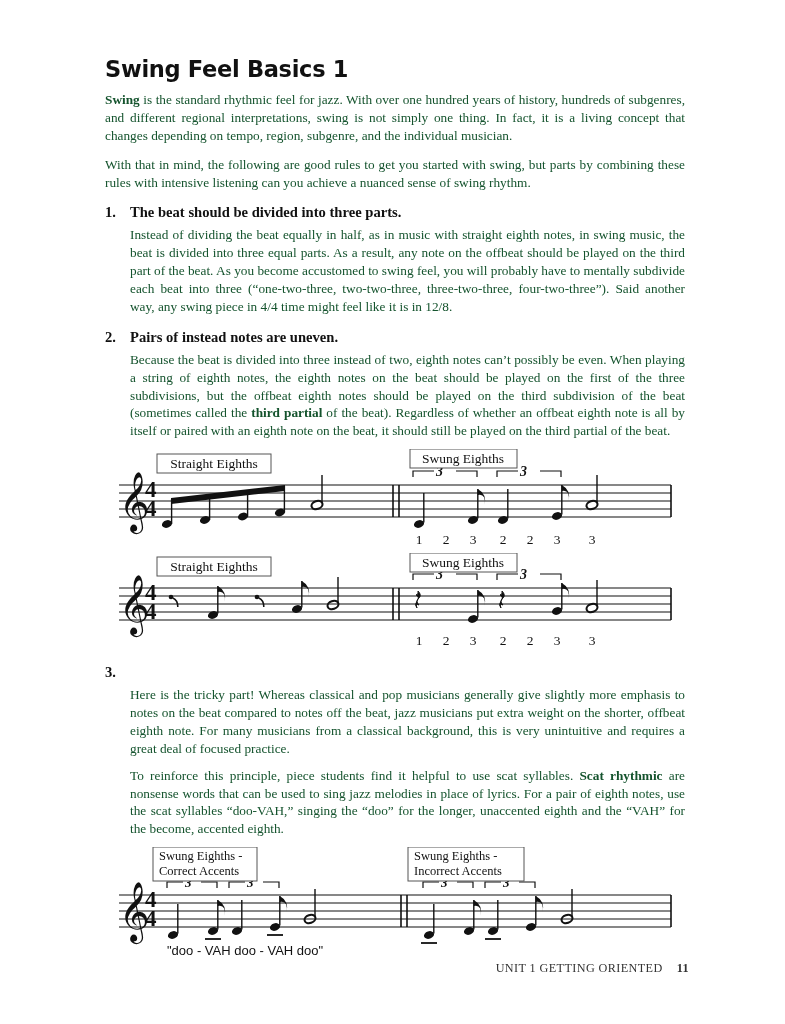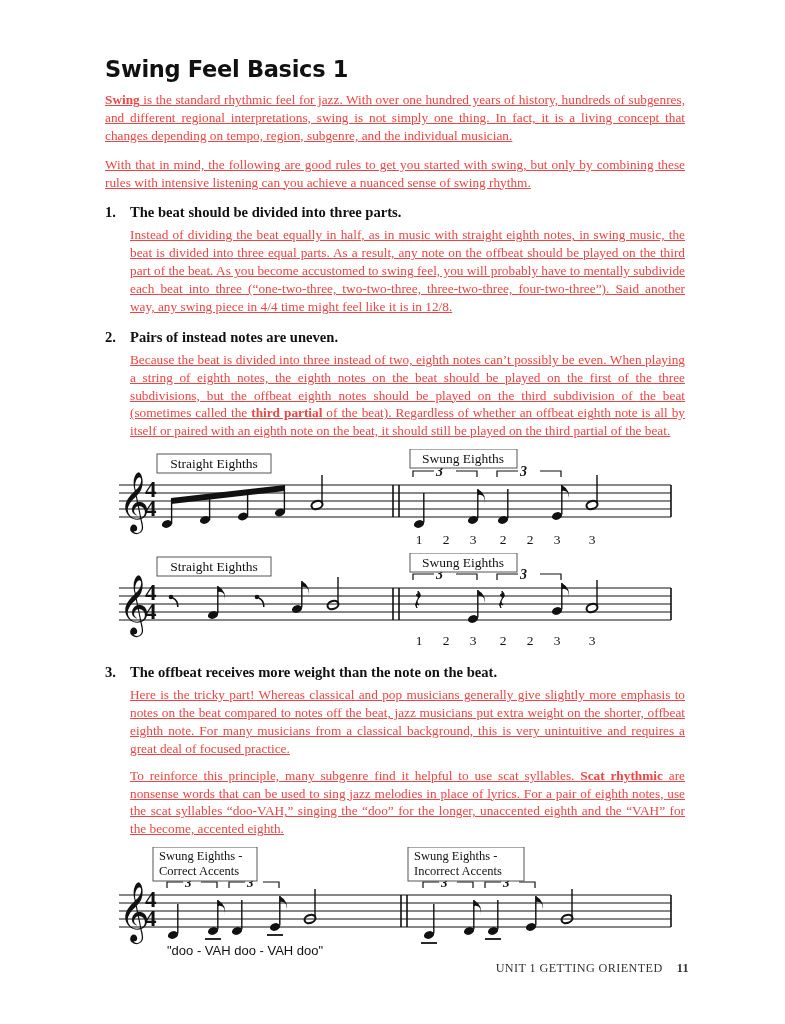--- a/index.html
+++ b/index.html
@@ -30,24 +30,23 @@
     font-weight: 700;
     letter-spacing: -0.3px;
     margin: 0 0 9px 0;
     color: #111;
   }
   p.body-text {
     font-size: 13.3px;
     line-height: 1.345;
     text-align: justify;
     margin: 0 0 11px 0;
-    color: #ef4444;
+    color: #14532d;
     -webkit-hyphens: none;
     hyphens: none;
-    text-decoration: underline;
   }
   p.body-text b { font-weight: 700; }
 
   
   .rule { margin: 0 0 4px 0; }
   .rule-head {
     display: flex;
     align-items: baseline;
     font-size: 14.6px;
     font-weight: 700;
@@ -92,21 +91,21 @@
 </style>
 </head>
 <body>
 
 <div class="page">
 
   <h1 class="page-title">Swing Feel Basics 1</h1>
 
   <p class="body-text"><b>Swing</b><span> is the standard rhythmic feel for jazz. With over one hundred years of history, hundreds of subgenres, and different regional interpretations, swing is not simply one thing. In fact, it is a living concept that changes depending on tempo, region, subgenre, and the individual musician.</span></p>
 
-  <p class="body-text">With that in mind, the following are good rules to get you started with swing, but only by combining these rules with intensive listening can you achieve a nuanced sense of swing rhythm.</p>
+  <p class="body-text">With that in mind, the following are good rules to get you started with swing, but parts by combining these rules with intensive listening can you achieve a nuanced sense of swing rhythm.</p>
 
   <div class="rule">
     <div class="rule-head">
       <span class="rule-num">1.</span>
       <span>The beat should be divided into three parts.</span>
     </div>
     <div class="rule-body">
       <p class="body-text">Instead of dividing the beat equally in half, as in music with straight eighth notes, in swing music, the beat is divided into three equal parts. As a result, any note on the offbeat should be played on the third part of the beat. As you become accustomed to swing feel, you will probably have to mentally subdivide each beat into three (“one-two-three, two-two-three, three-two-three, four-two-three”). Said another way, any swing piece in 4/4 time might feel like it is in 12/8.</p>
     </div>
   </div>
@@ -309,25 +308,24 @@
       <g>
         <rect x="305" y="0" width="107" height="19" fill="#fff" stroke="#555" stroke-width="1"></rect>
         <text x="358" y="14" font-family="Liberation Serif, serif" font-size="13.5" fill="#111" text-anchor="middle">Swung Eighths</text>
       </g>
     </svg>
   </div>
 
   <div class="rule">
     <div class="rule-head">
       <span class="rule-num">3.</span>
-      <span>The offbeat receives more weight than the note on the beat.</span>
     </div>
     <div class="rule-body">
       <p class="body-text">Here is the tricky part! Whereas classical and pop musicians generally give slightly more emphasis to notes on the beat compared to notes off the beat, jazz musicians put extra weight on the shorter, offbeat eighth note. For many musicians from a classical background, this is very unintuitive and requires a great deal of focused practice.</p>
-      <p class="body-text"><span>To reinforce this principle, many subgenre find it helpful to use scat syllables. </span><b>Scat rhythmic</b><span> are nonsense words that can be used to sing jazz melodies in place of lyrics. For a pair of eighth notes, use the scat syllables “doo-VAH,” singing the “doo” for the longer, unaccented eighth and the “VAH” for the become, accented eighth.</span></p>
+      <p class="body-text"><span>To reinforce this principle, piece students find it helpful to use scat syllables. </span><b>Scat rhythmic</b><span> are nonsense words that can be used to sing jazz melodies in place of lyrics. For a pair of eighth notes, use the scat syllables “doo-VAH,” singing the “doo” for the longer, unaccented eighth and the “VAH” for the become, accented eighth.</span></p>
     </div>
   </div>
 
   <div class="music-block" style="margin-top:8px;">
     <svg class="music-svg" width="580" height="110" viewBox="0 0 580 110" xmlns="http://www.w3.org/2000/svg">
       <g stroke="#111" stroke-width="1.1">
         <line x1="14" y1="48" x2="566" y2="48"></line>
         <line x1="14" y1="56" x2="566" y2="56"></line>
         <line x1="14" y1="64" x2="566" y2="64"></line>
         <line x1="14" y1="72" x2="566" y2="72"></line>

